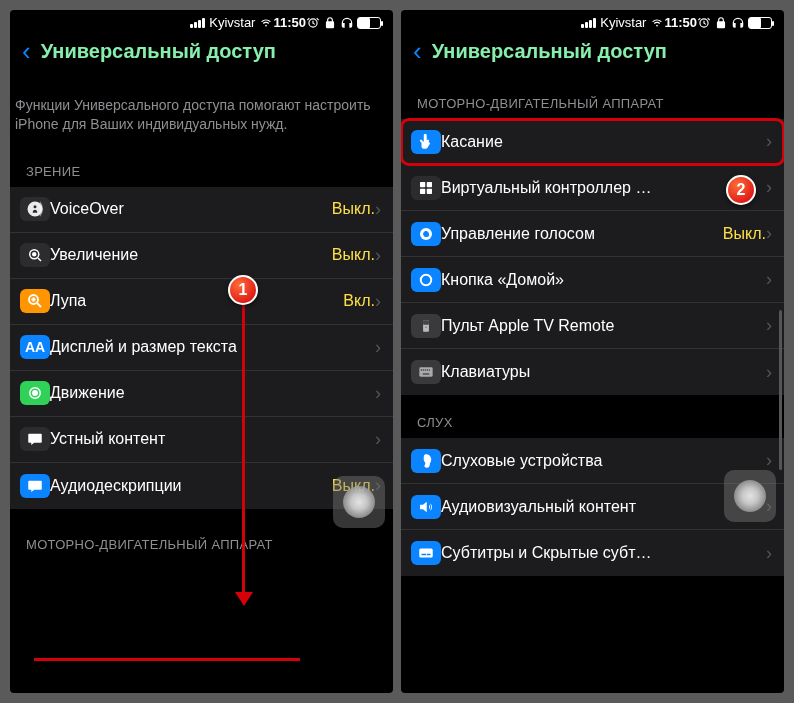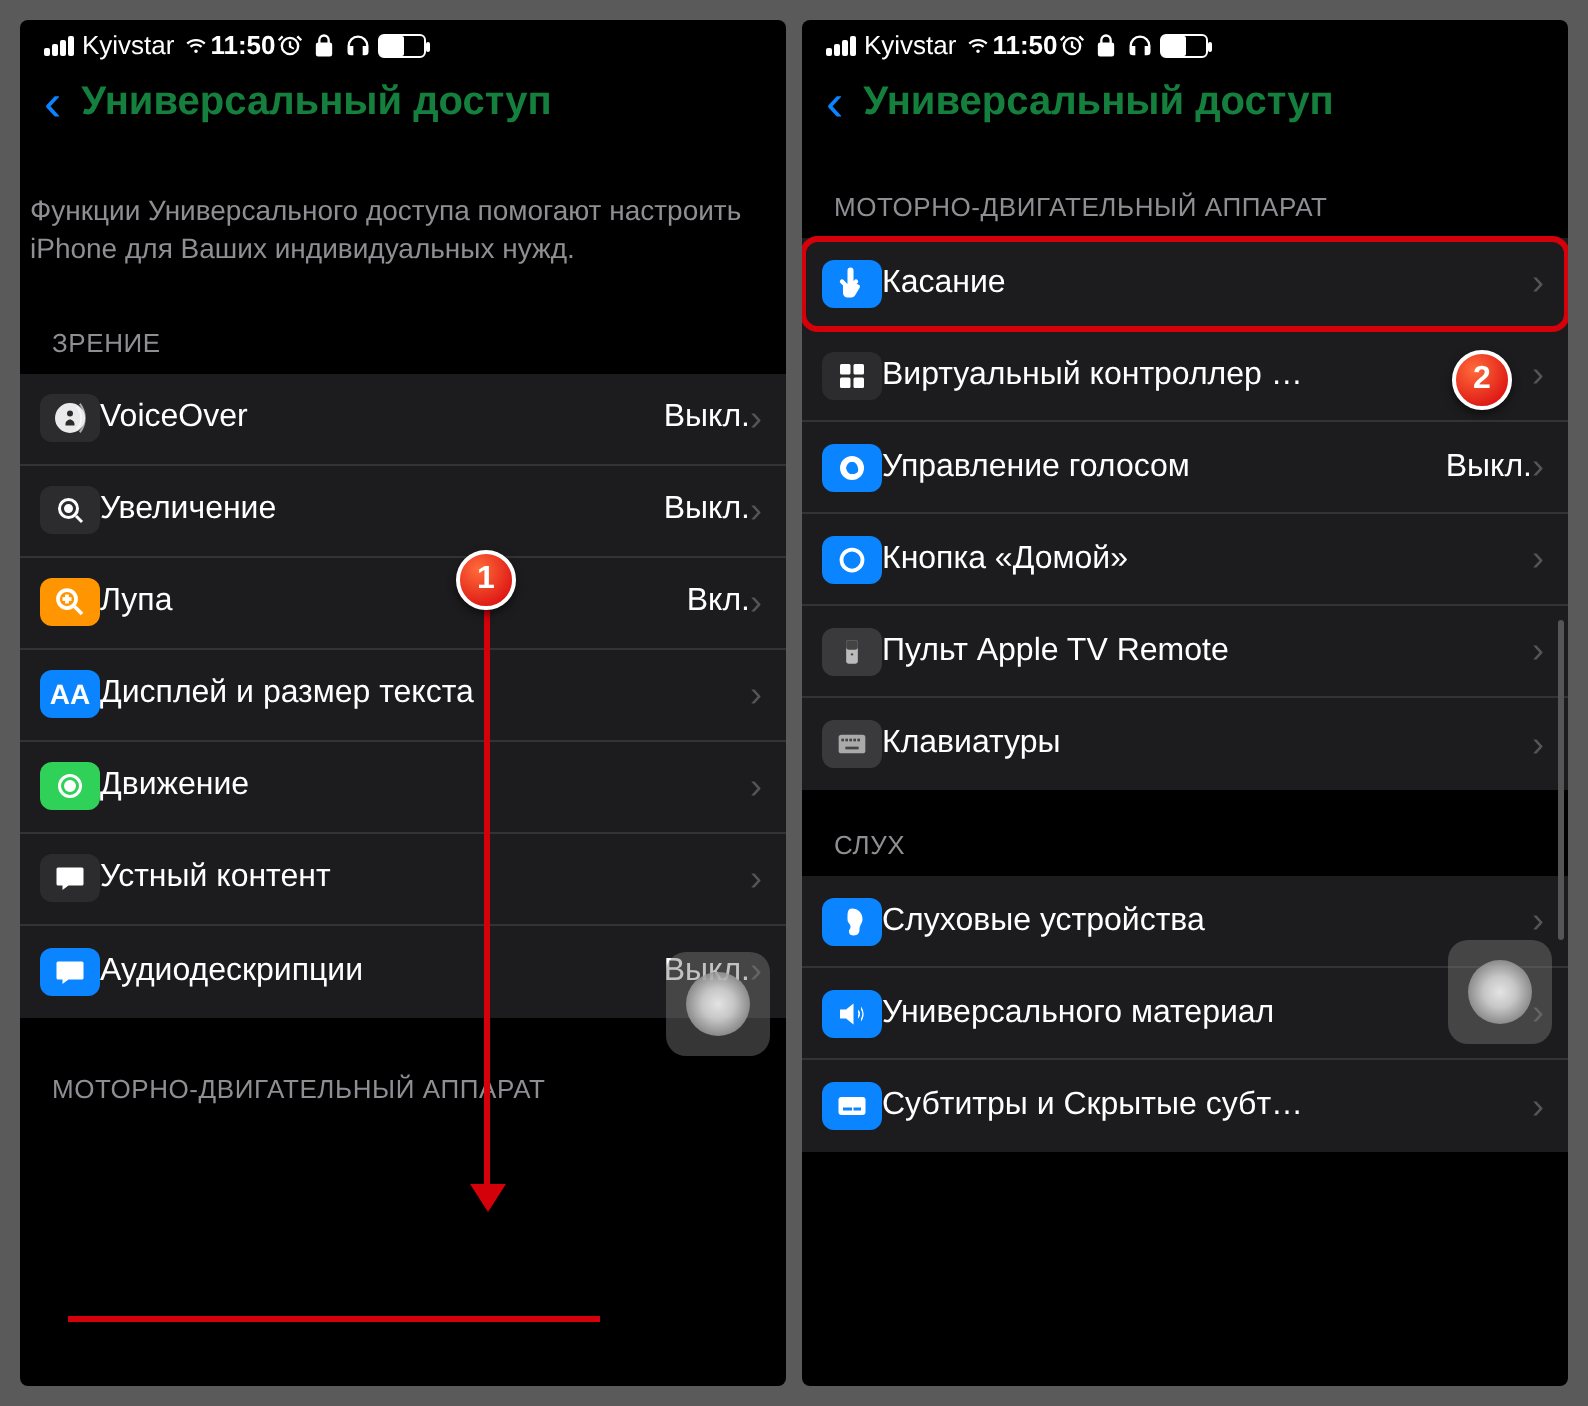--- a/index.html
+++ b/index.html
@@ -25,21 +25,21 @@
   width: 50%;
   height: 100%;
   background: #000;
   border-radius: 4px;
   overflow: hidden;
   color: #fff;
   position: relative;
 }
 .status-bar {
   display: flex;
-  justify-content: flex-start;
+  justify-content: flex-end;
   align-items: center;
   padding: 5px 12px 2px;
   font-size: 13px;
   font-weight: 500;
 }
 .sb-left { display: flex; align-items: center; gap: 4px; }
 .sb-right { display: flex; align-items: center; gap: 3px; }
 .signal { display: inline-flex; align-items: flex-end; gap: 1px; }
 .signal span { width: 3px; background: #fff; border-radius: 1px; }
 .signal span:nth-child(1){height:4px}.signal span:nth-child(2){height:6px}.signal span:nth-child(3){height:8px}.signal span:nth-child(4){height:10px}
@@ -47,21 +47,21 @@
 .battery-icon { width: 24px; height: 12px; border: 1px solid #fff; border-radius: 3px; position: relative; }
 .battery-icon::after { content:''; position:absolute; right:-3px; top:3px; width:2px; height:5px; background:#fff; border-radius:1px; }
 .battery-fill { width: 55%; height: 100%; background:#fff; border-radius:1px; }
 .nav-header {
   display: flex;
   align-items: center;
   padding: 6px 8px 12px;
   gap: 10px;
 }
 .back-chevron { color: #0a84ff; font-size: 26px; font-weight: 300; line-height: 1; margin-left: 4px; }
-.nav-title { font-size: 20px; font-weight: 700; color: #15803d; }
+.nav-title { font-size: 20px; font-weight: 700; color: #86efac; }
 .intro-text {
   color: #8e8e93;
   font-size: 14px;
   padding: 20px 5px 10px;
   line-height: 1.35;
 }
 .section-header {
   color: #8e8e93;
   font-size: 13px;
   text-transform: uppercase;
@@ -103,21 +103,21 @@
 .icon-dark { background: #2c2c2e; }
 .row-label {
   flex: 1;
   font-size: 16px;
   color: #fff;
   white-space: nowrap;
   overflow: hidden;
   text-overflow: ellipsis;
 }
 .row-value {
-  color: #ffffff;
+  color: #fde047;
   font-size: 16px;
   text-align: right;
 }
 .row-chevron {
   color: #555;
   font-size: 18px;
   font-weight: 300;
 }
 .assistive-touch {
   position: absolute;
@@ -430,21 +430,21 @@
         </div>
         <span class="row-label">Слуховые устройства</span>
         <span class="row-chevron">›</span>
       </div>
       <div class="row">
         <div class="row-icon icon-blue">
           <svg viewBox="0 0 24 24" width="18" height="18" fill="#fff">
               <path d="M4 9h4l5-4v14l-5-4H4V9zm12 0a4 4 0 010 6v-2a2 2 0 000-2V9zm2-2a8 8 0 010 10v-2a6 6 0 000-6V7z"></path>
             </svg>
         </div>
-        <span class="row-label">Универсального материал</span>
+        <span class="row-label">Аудиовизуальный контент</span>
         <span class="row-chevron">›</span>
       </div>
       <div class="row">
         <div class="row-icon icon-blue">
           <svg viewBox="0 0 24 24" width="18" height="18" fill="#fff">
               <rect x="3" y="6" width="18" height="12" rx="2"></rect>
               <rect x="6" y="13" width="6" height="2" fill="#0a84ff"></rect>
               <rect x="13" y="13" width="5" height="2" fill="#0a84ff"></rect>
             </svg>
         </div>

